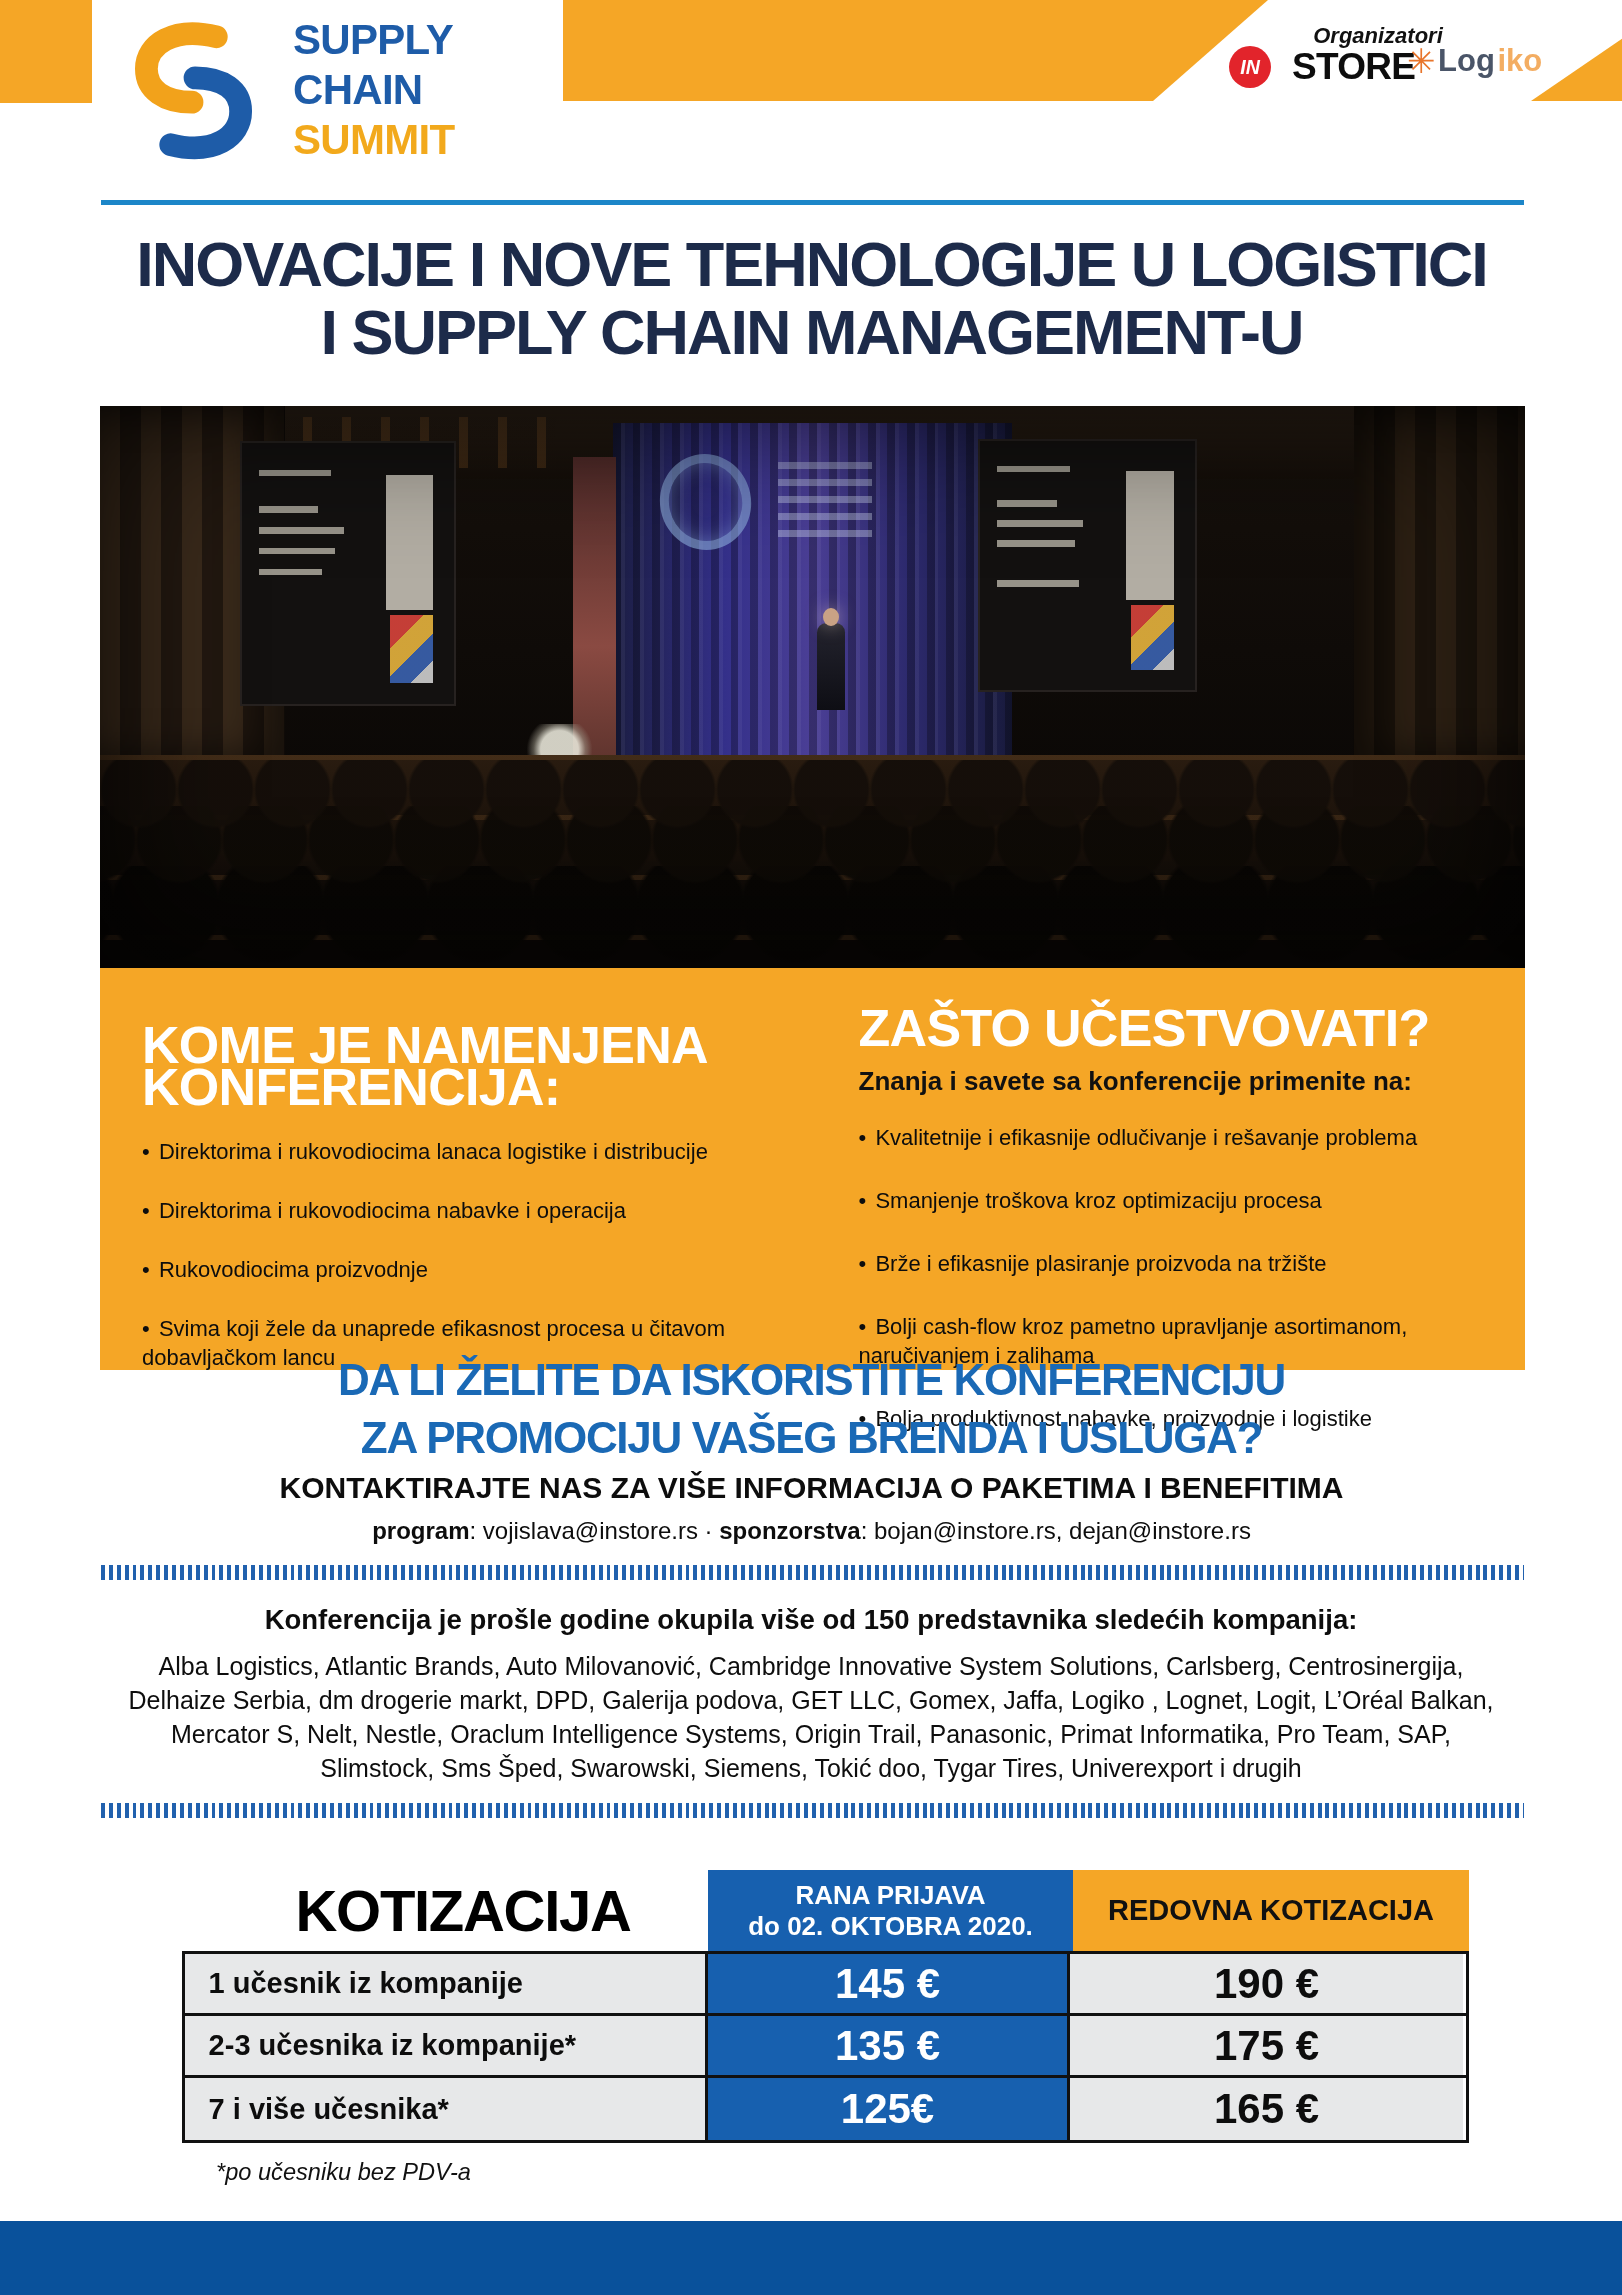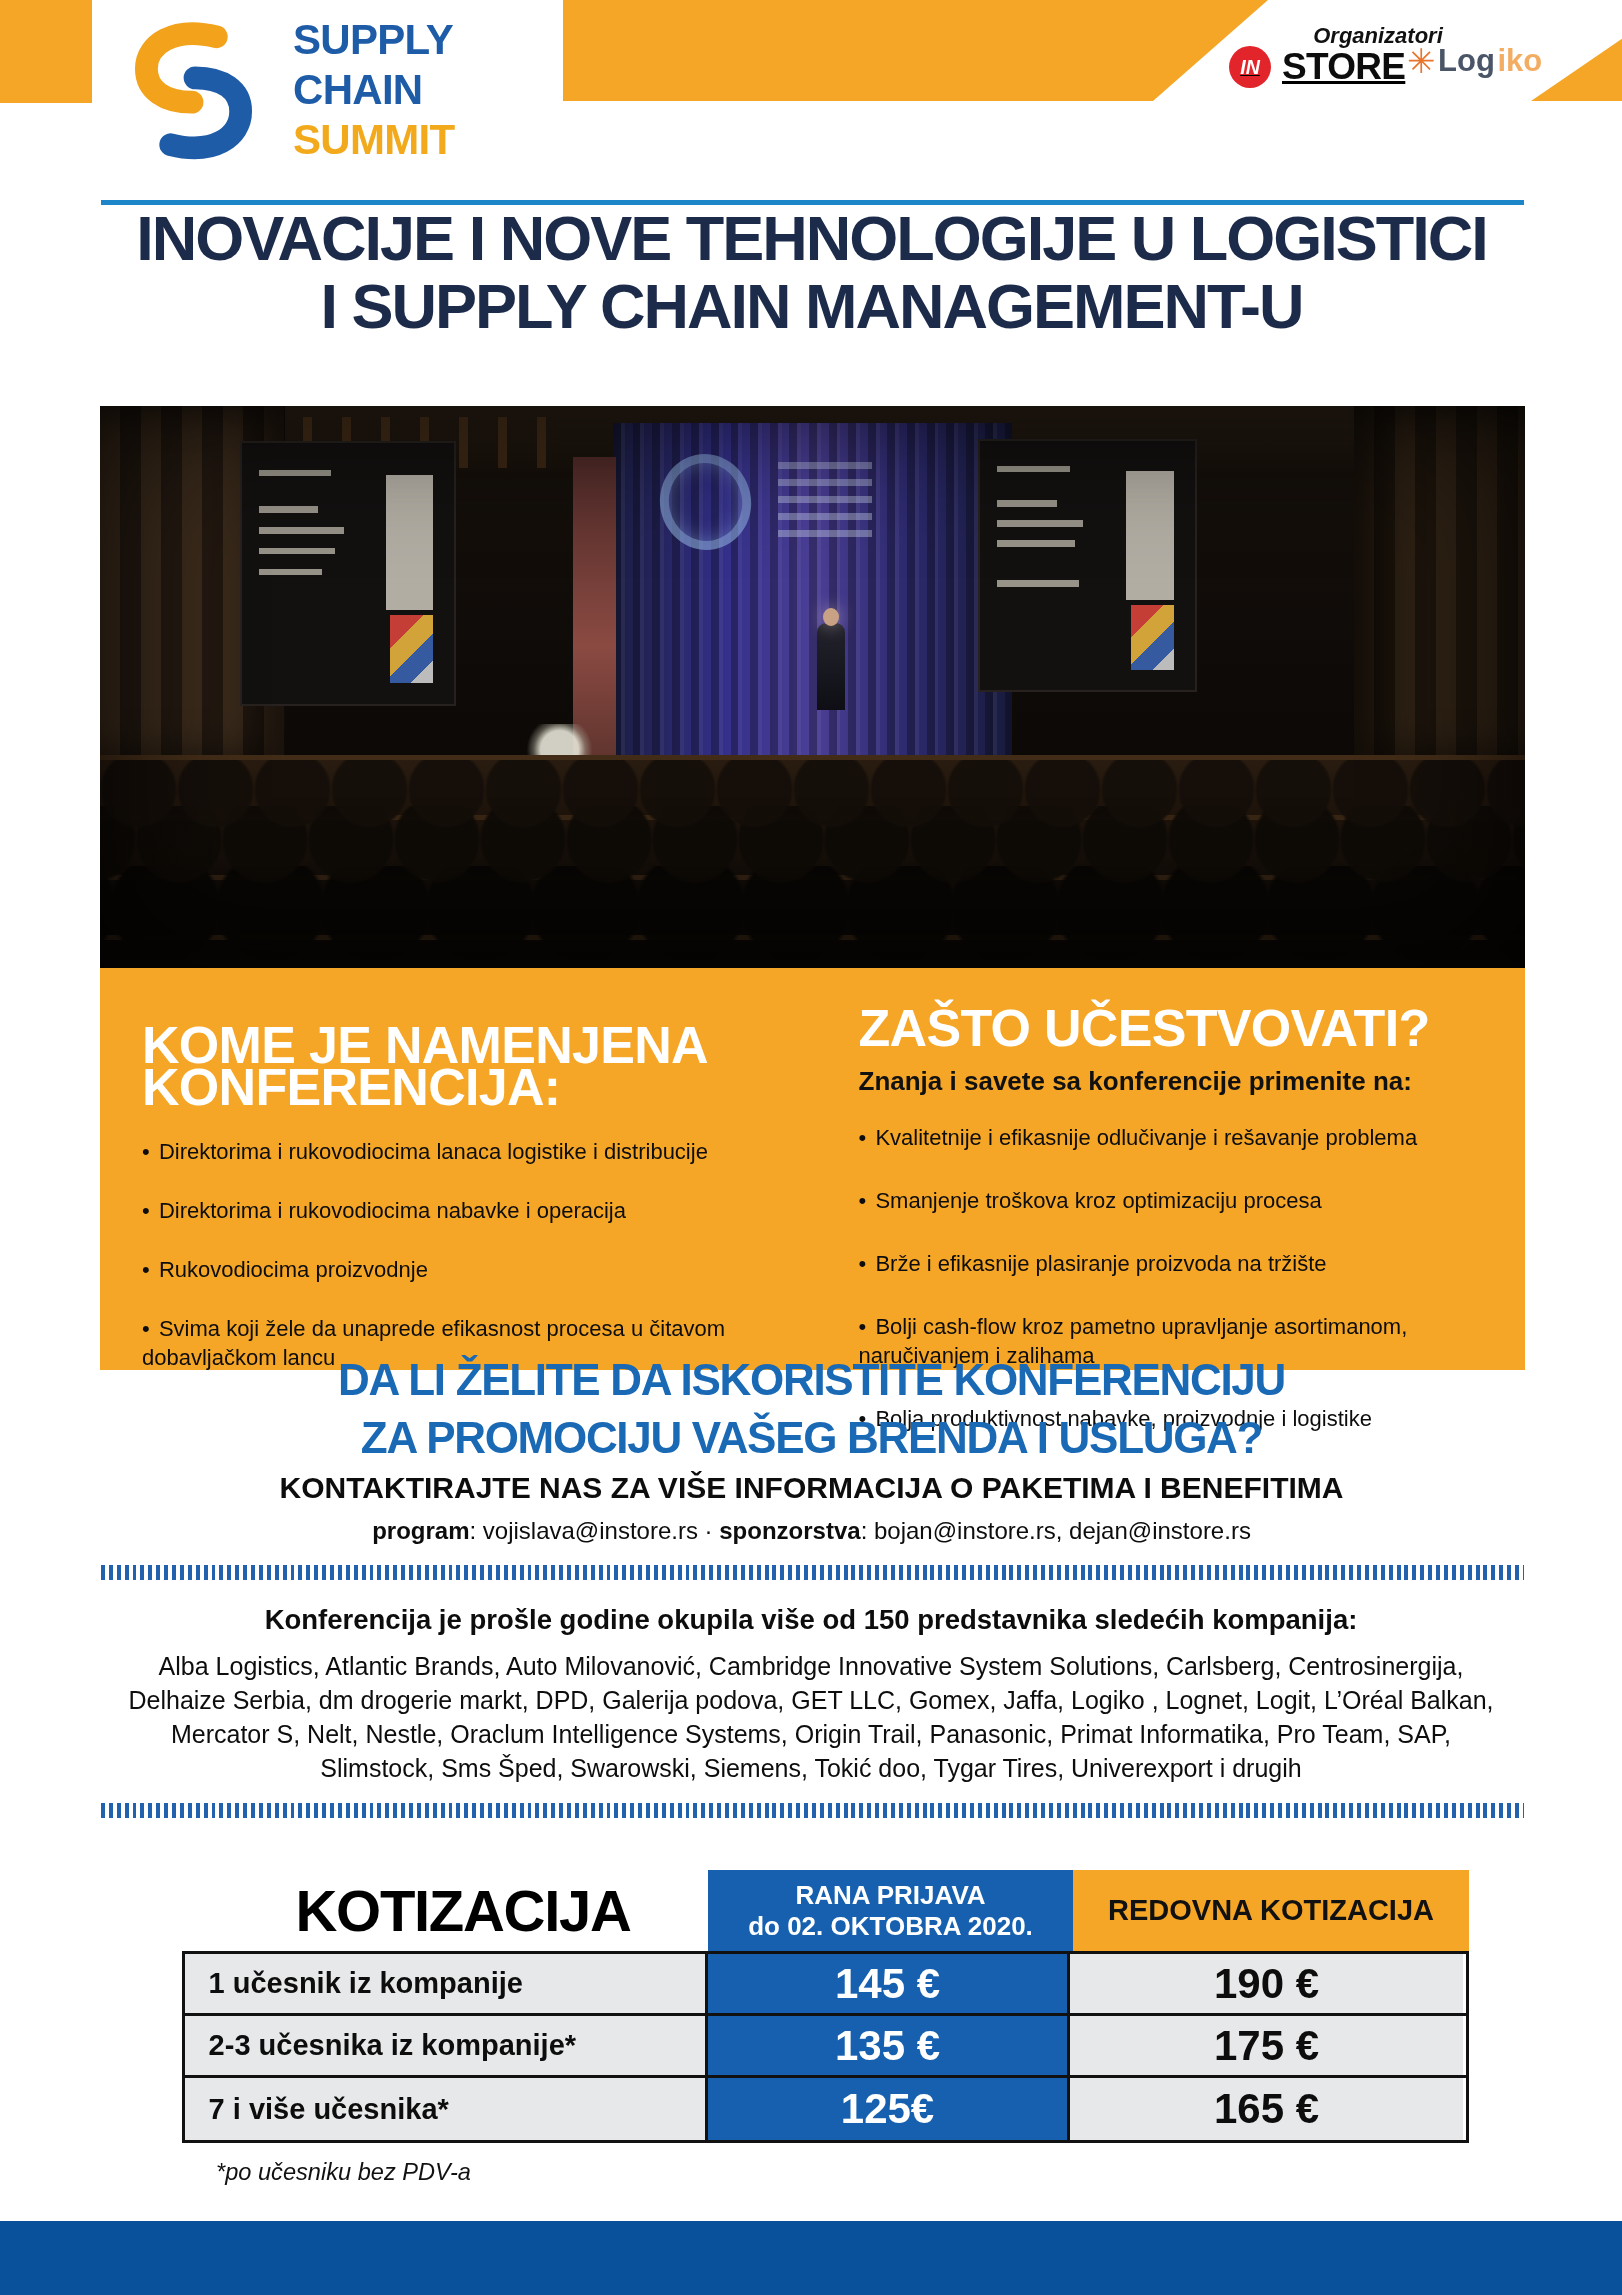--- a/index.html
+++ b/index.html
@@ -18,34 +18,34 @@
   .logo-block { position:absolute; left:115px; top:14.4px; display:flex; align-items:center; gap:24px; }
   .logo-icon  { width:154px; height:152px; }
   .logo-text  { display:flex; flex-direction:column; line-height:50px; font-weight:800; font-size:42px;
                 letter-spacing:-0.7px; }
   .logo-text .lt-blue { color:#1E5CA8; }
   .logo-text .lt-orange { color:#F2A91C; }
 
   
   .organizers-label { position:absolute; left:1283px; top:10.5px; width:190px; text-align:center;
                       font-size:22px; font-weight:700; font-style:italic; color:#111;margin-top:12px; }
-  .instore-logo { position:absolute; left:1229px; top:46px; display:flex; align-items:center; gap:11px;text-decoration:underline; }
+  .instore-logo { position:absolute; left:1229px; top:46px; display:flex; align-items:center; gap:21px; }
   .instore-oval { width:42px; height:42px; background:#E2242B; border-radius:50%;
                   display:flex; align-items:center; justify-content:center;
                   color:#fff; font-weight:800; font-style:italic; font-size:19.6px; }
   .instore-word { font-size:37px; font-weight:900; letter-spacing:-0.7px; color:#0d0d0d; }
   .logiko-logo { position:absolute; left:1407px; top:43px; display:flex; align-items:center; gap:2.6px; }
   .logiko-mark { font-size:34px; color:#E8752B; line-height:1; }
   .logiko-log  { font-size:31px; font-weight:700; color:#4A5568; }
   .logiko-iko  { font-size:31px; font-weight:700; color:#F0922E; opacity:.75; }
 
   .blue-rule { position:absolute; left:101px; top:200px; width:1423px; height:5.2px; background:#1C86C8; }
 
   
-  .main-title { position:absolute; left:0; top:204px; width:1623px; text-align:center;
+  .main-title { position:absolute; left:0; top:230px; width:1623px; text-align:center;
                 color:#1D2B4A; font-weight:800; font-size:63px; line-height:68px; letter-spacing:-2px; }
 
   
   .photo { position:absolute; left:100px; top:406px; width:1425px; height:563px; overflow:hidden;
            background:linear-gradient(#17110c, #0b0806 65%); }
   .ph-ceiling { position:absolute; left:0; top:0; width:100%; height:13%;
                 background:linear-gradient(#2a1f15, #140e09);
   }
   .ph-balcony { position:absolute; left:6%; top:2%; width:26%; height:9%;
                 background:repeating-linear-gradient(90deg, rgba(190,120,50,.35) 0 9.2px, rgba(30,20,12,.1) 9.2px 39px);

